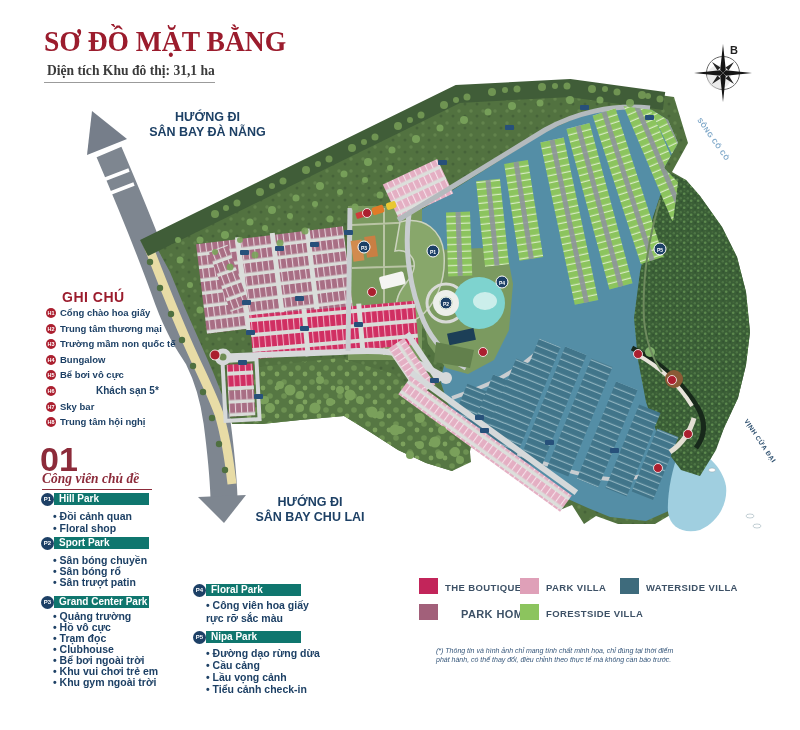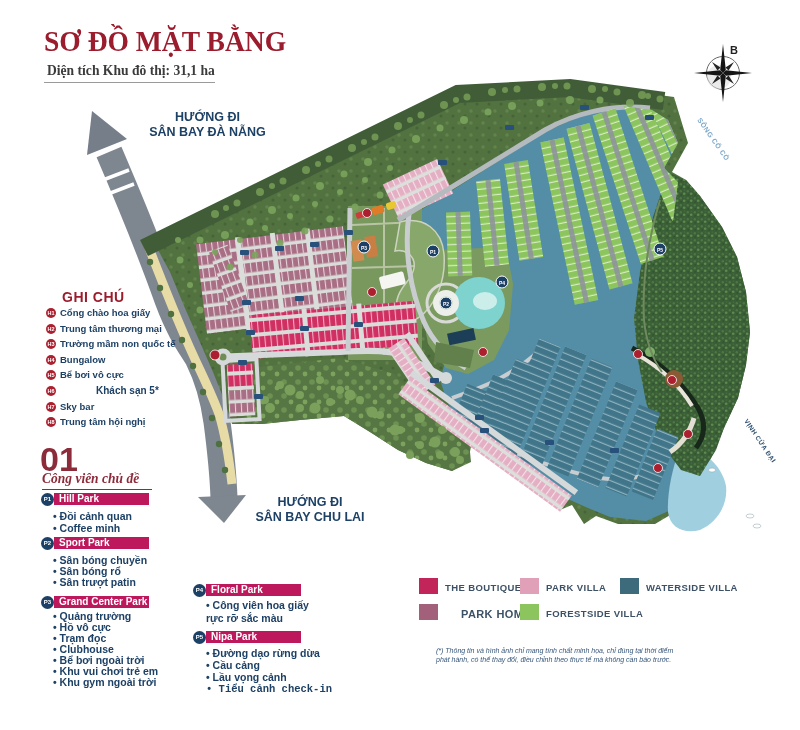--- a/index.html
+++ b/index.html
@@ -1,19 +1,19 @@
 <!DOCTYPE html>
 <html><head>
 <meta charset="utf-8">
 <style>
   html,body{margin:0;padding:0;background:#ffffff;}
   #page{position:relative;width:800px;height:730px;background:#ffffff;overflow:hidden;font-family:"Liberation Sans",sans-serif;}
   .abs{position:absolute;}
   .navy{color:#1d4065;}
-  .bar{position:absolute;background:#be185d;color:#fff;font-weight:bold;font-size:10px;line-height:12px;padding-left:5px;width:90px;height:12px;}
+  .bar{position:absolute;background:#0f766e;color:#fff;font-weight:bold;font-size:10px;line-height:12px;padding-left:5px;width:90px;height:12px;}
   .pbadge{position:absolute;width:13px;height:13px;border-radius:50%;background:#1d4066;color:#fff;font-weight:bold;font-size:6px;line-height:13px;text-align:center;}
   .li{position:absolute;color:#1d4065;font-weight:bold;font-size:10.5px;white-space:nowrap;}
 </style>
 </head>
 <body>
 <div id="page">
 
   <div class="abs" style="left:44px;top:25px;font-family:'Liberation Serif',serif;font-weight:bold;font-size:29px;color:#9b1c2d;letter-spacing:0px;transform:scale(0.95,1);transform-origin:0 0;white-space:nowrap;">SƠ ĐỒ MẶT BẰNG</div>
 
   <div class="abs" style="left:47px;top:63px;font-family:'Liberation Serif',serif;font-weight:bold;font-size:14px;color:#3b3b3b;transform:scale(0.97,1);transform-origin:0 0;white-space:nowrap;">Diện tích Khu đô thị: 31,1 ha</div>
@@ -509,21 +509,21 @@
 
   <div class="abs" style="left:40px;top:440px;font-weight:bold;font-size:34px;color:#8c2b3a;">01</div>
 
   <div class="abs" style="left:42px;top:470px;font-family:'Liberation Serif',serif;font-style:italic;font-weight:bold;font-size:15px;color:#8c2b3a;white-space:nowrap;transform:scale(0.9,1);transform-origin:0 0;">Công viên chủ đề</div>
 
   <div class="abs" style="left:42px;top:489px;width:110px;height:1px;background:#8c2b3a;"></div>
 
   <div class="bar" style="left:54px;top:493px;">Hill Park</div>
   <div class="pbadge" style="left:41px;top:493px;">P1</div>
   <div class="li" style="left:53px;top:510px;">• Đồi cảnh quan</div>
-  <div class="li" style="left:53px;top:522px;">• Coffee minh</div>
+  <div class="li" style="left:53px;top:522px;">• Floral shop</div>
 
   <div class="bar" style="left:54px;top:537px;">Sport Park</div>
   <div class="pbadge" style="left:41px;top:537px;">P2</div>
   <div class="li" style="left:53px;top:554px;">• Sân bóng chuyền</div>
   <div class="li" style="left:53px;top:565px;">• Sân bóng rổ</div>
   <div class="li" style="left:53px;top:576px;">• Sân trượt patin</div>
 
   <div class="bar" style="left:54px;top:596px;">Grand Center Park</div>
   <div class="pbadge" style="left:41px;top:596px;">P3</div>
   <div class="li" style="left:53px;top:610px;">• Quảng trường</div>
@@ -537,21 +537,21 @@
   <div class="bar" style="left:206px;top:584px;">Floral Park</div>
   <div class="pbadge" style="left:193px;top:584px;">P4</div>
   <div class="li" style="left:206px;top:599px;">• Công viên hoa giấy</div>
   <div class="li" style="left:206px;top:612px;">rực rỡ sắc màu</div>
 
   <div class="bar" style="left:206px;top:631px;">Nipa Park</div>
   <div class="pbadge" style="left:193px;top:631px;">P5</div>
   <div class="li" style="left:206px;top:647px;">• Đường dạo rừng dừa</div>
   <div class="li" style="left:206px;top:659px;">• Cầu cảng</div>
   <div class="li" style="left:206px;top:671px;">• Lầu vọng cảnh</div>
-  <div class="li" style="left:206px;top:683px;font-family:Liberation Mono, monospace;">• Tiểu cảnh check-in</div>
+  <div class="li" style="left:206px;top:683px;">• Tiểu cảnh check-in</div>
 
   <div class="abs" style="left:419px;top:578px;width:19px;height:16px;background:#c2255a;"></div>
   <div class="abs" style="left:445px;top:582px;font-weight:bold;font-size:9.5px;color:#3d5166;letter-spacing:0.4px;">THE BOUTIQUE</div>
 
   <div class="abs" style="left:520px;top:578px;width:19px;height:16px;background:#dfa0b8;"></div>
   <div class="abs" style="left:546px;top:582px;font-weight:bold;font-size:9.5px;color:#3d5166;letter-spacing:0.4px;">PARK VILLA</div>
 
   <div class="abs" style="left:620px;top:578px;width:19px;height:16px;background:#3e6b7c;"></div>
   <div class="abs" style="left:646px;top:582px;font-weight:bold;font-size:9.5px;color:#3d5166;letter-spacing:0.4px;">WATERSIDE VILLA</div>
 

